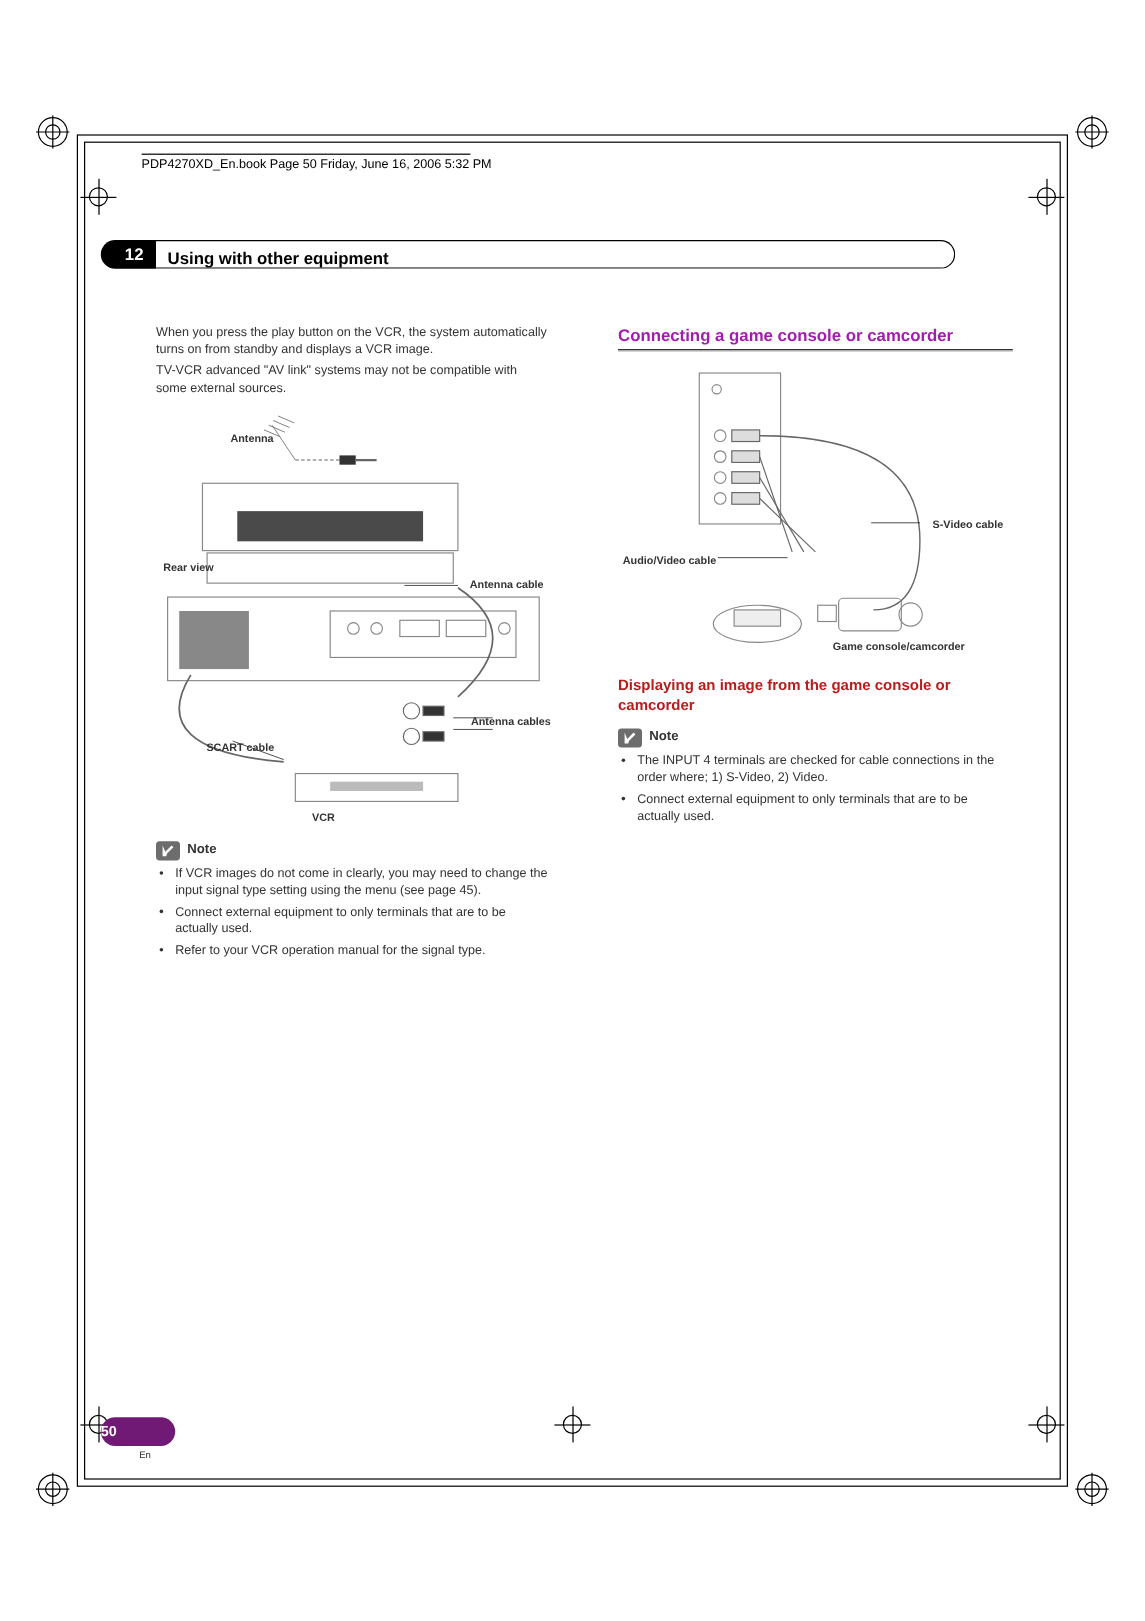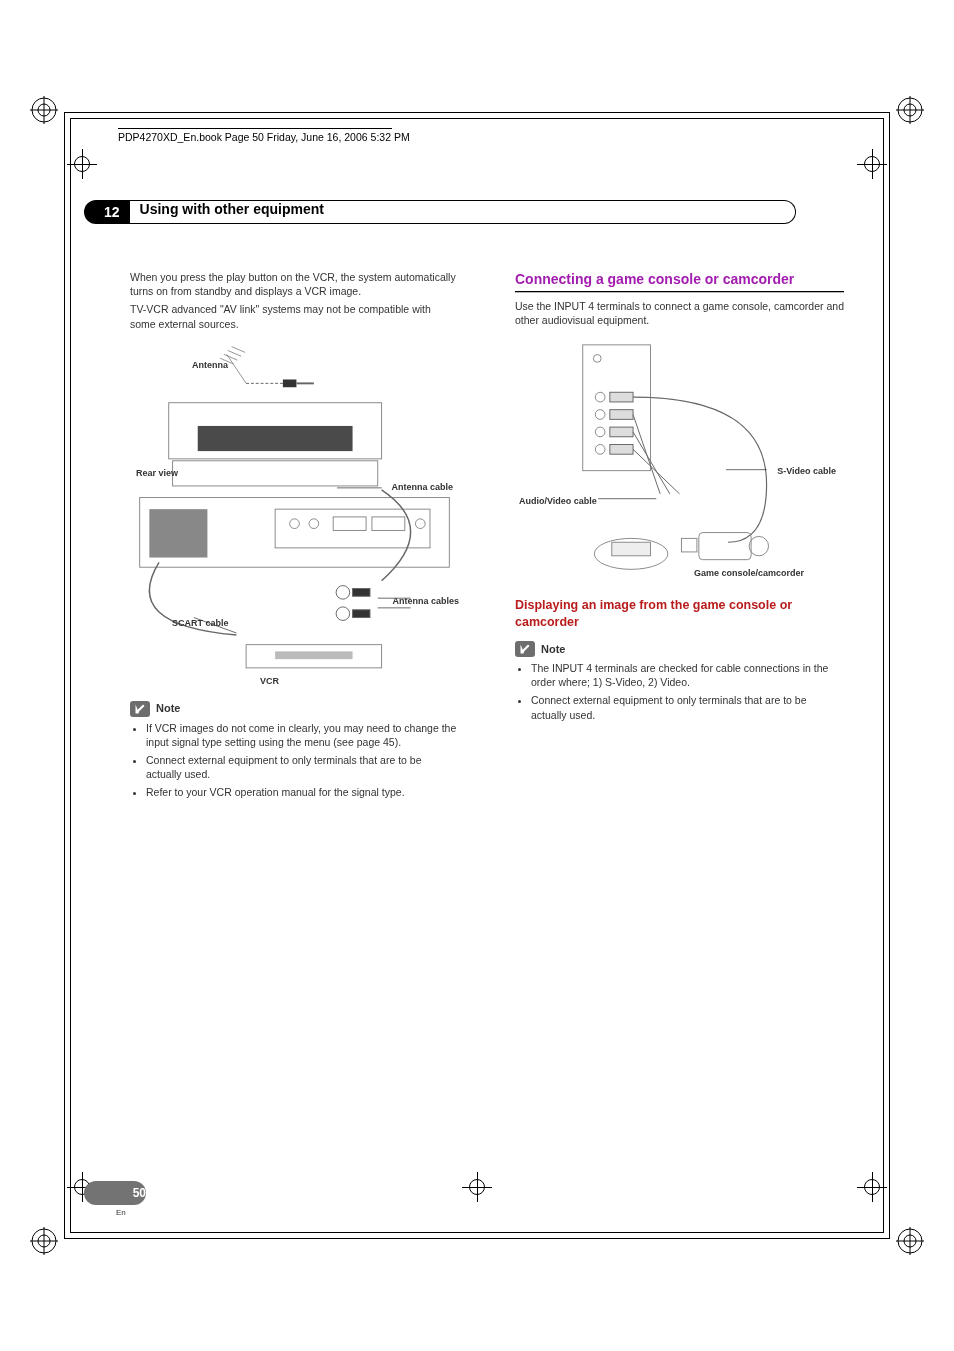--- a/index.html
+++ b/index.html
@@ -74,21 +74,21 @@
     padding: 0 10px 0 20px;
     border-radius: 12px 0 0 12px;
   }
   .chapter-title-wrap {
     border: 1.5px solid #000;
     border-left: none;
     border-radius: 0 14px 14px 0;
     height: 24px;
     flex: 1;
     display: flex;
-    align-items: flex-start;
+    align-items: flex-end;
     padding-left: 10px;
   }
   .chapter-title {
     font-weight: bold;
     font-size: 14px;
   }
 
   
   .content {
     position: absolute;
@@ -150,28 +150,28 @@
   .d2-av { position:absolute; top:160px; left:4px; font-size:9px; font-weight:bold; }
   .d2-game { position:absolute; bottom:6px; right:40px; font-size:9px; font-weight:bold; }
 
   
   .page-num-lozenge {
     position: absolute;
     left: 84px;
     bottom: 146px;
     width: 62px;
     height: 24px;
-    background: #737373;
+    background: #701a75;
     border-radius: 12px;
     color: #fff;
     font-weight: bold;
     font-size: 12px;
     display: flex;
     align-items: center;
-    justify-content: flex-end;
+    justify-content: flex-start;
     margin-top: 44px;
   }
   .page-lang {
     position: absolute;
     left: 116px;
     bottom: 134px;
     font-size: 8px;
     color: #333;
   }
 
@@ -326,21 +326,20 @@
     <ul class="bullets">
       <li>If VCR images do not come in clearly, you may need to change the input signal type setting using the menu (see page 45).</li>
       <li>Connect external equipment to only terminals that are to be actually used.</li>
       <li>Refer to your VCR operation manual for the signal type.</li>
     </ul>
   </div>
 
   <div class="col">
     <div class="section-head">Connecting a game console or camcorder</div>
     <div class="section-rule"></div>
-    <p>Use the INPUT 4 terminals to connect a game console, camcorder and other audiovisual equipment.</p>
 
     <div class="diagram-box">
       <div class="diagram-placeholder d2">
         <svg class="svg-diagram" viewBox="0 0 340 250">
 
           <rect x="70" y="6" width="70" height="130" fill="none" stroke="#888"></rect>
           <circle cx="85" cy="20" r="4" fill="none" stroke="#888"></circle>
           <g stroke="#888" fill="none">
             <circle cx="88" cy="60" r="5"></circle>
               <circle cx="88" cy="78" r="5"></circle>

